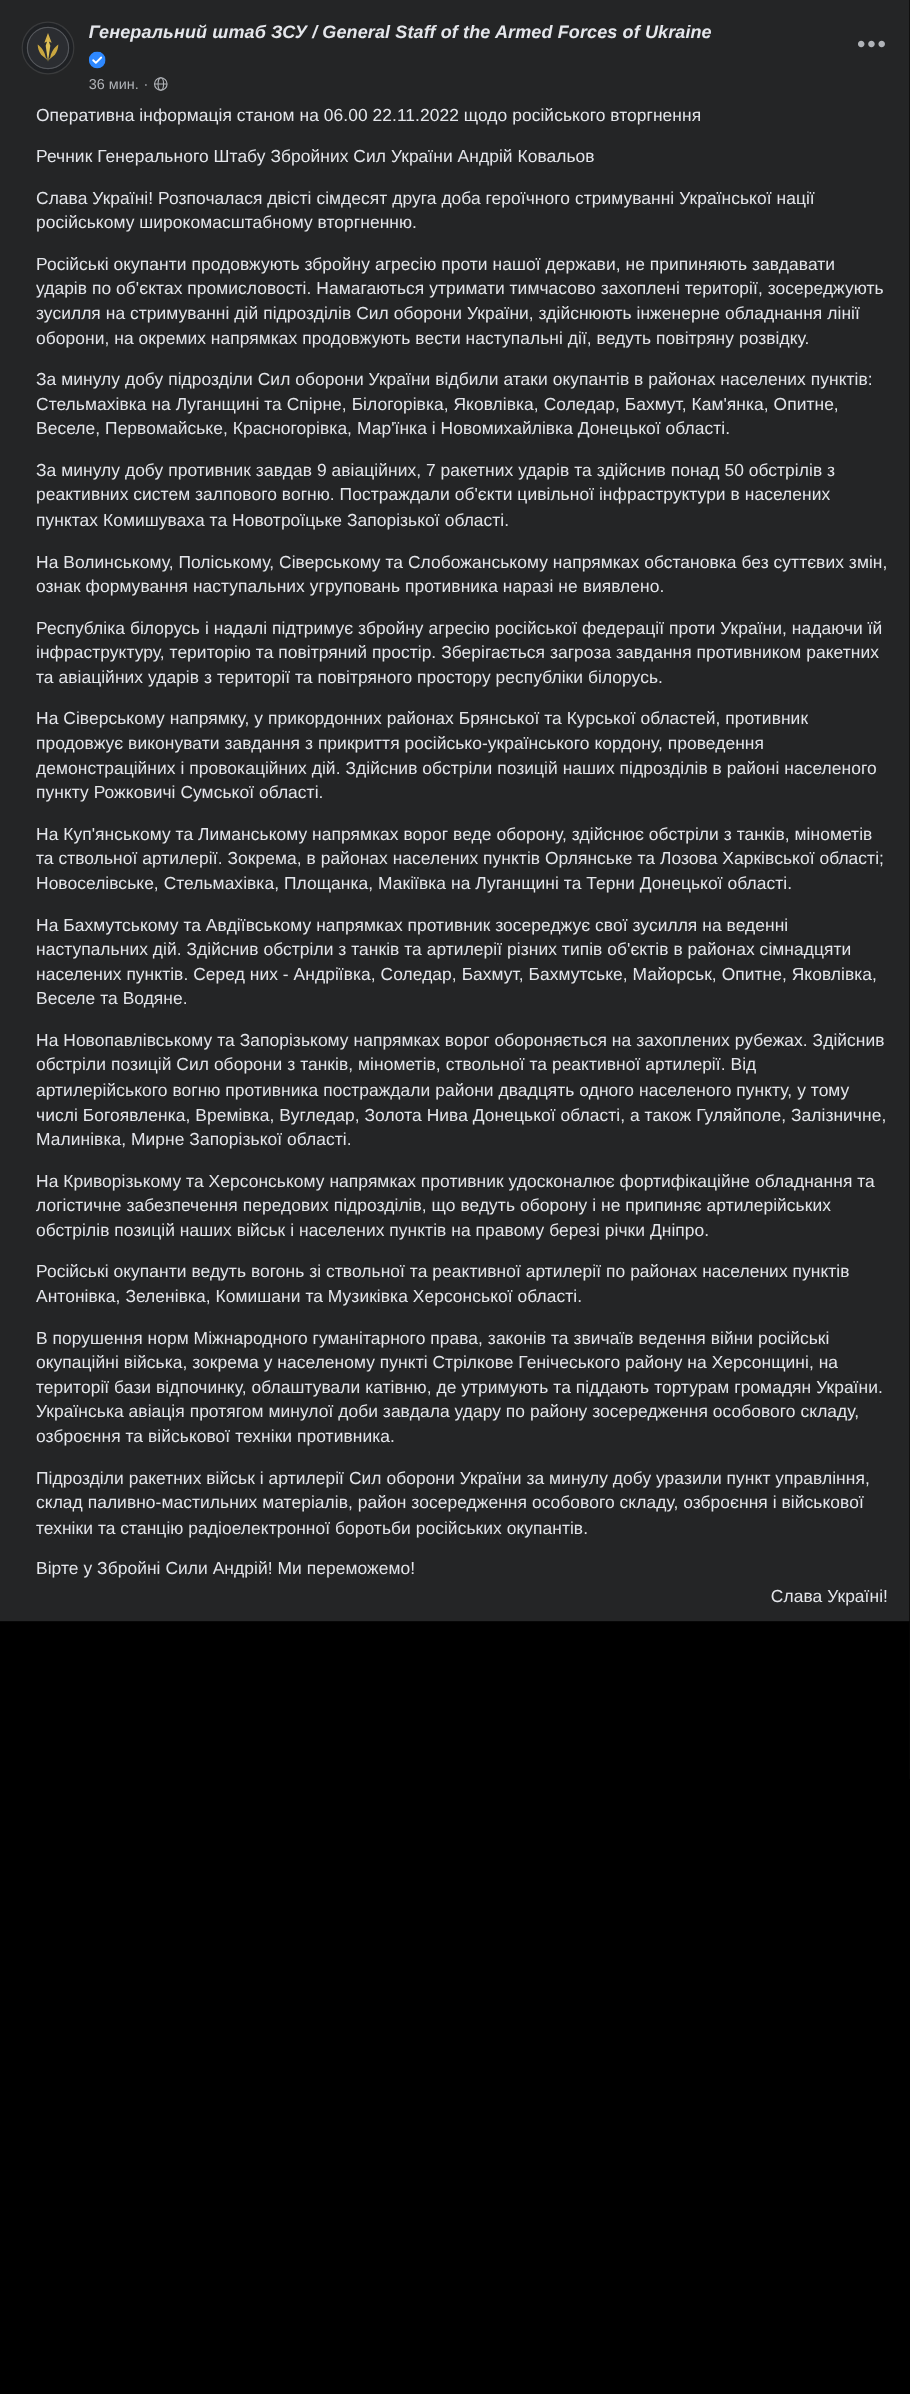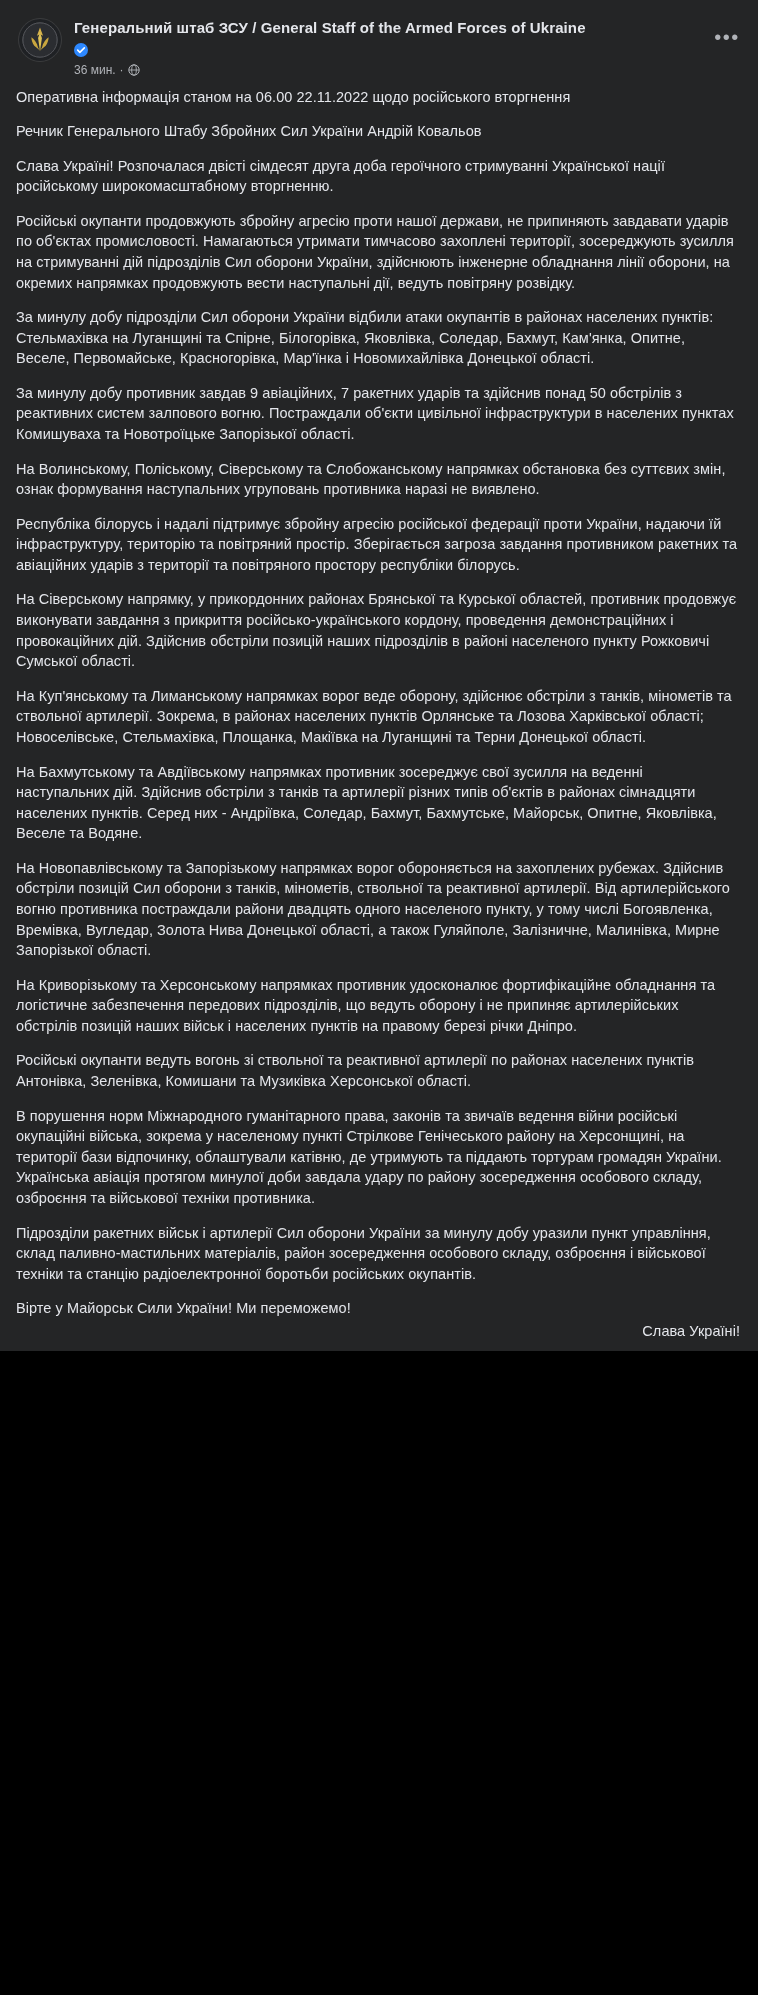--- a/index.html
+++ b/index.html
@@ -45,20 +45,21 @@
     flex: 1 1 auto;
     min-width: 0;
     padding-right: 40px;
   }
   .page-name {
     font-size: 15px;
     font-weight: bold;
     color: #e4e6eb;
     line-height: 1.3;
     letter-spacing: .1px;
+    font-style: italic;
   }
   .meta-row {
     display: flex;
     align-items: center;
     margin-top: 5px;
     gap: 5px;
   }
   .verified {
     width: 14px;
     height: 14px;
@@ -91,21 +92,21 @@
     align-items: center;
     justify-content: center;
     cursor: pointer;
     color: #b0b3b8;
     font-size: 20px;
     letter-spacing: 1.5px;
     line-height: 1;
     user-select: none;
   }
   .post-body {
-    padding: 10px 18px 0 16px;
+    padding: 10px 18px 0 30px;
   }
   .para {
     font-size: 14.5px;
     line-height: 1.42;
     color: #e4e6eb;
     margin: 0 0 14px 0;
     letter-spacing: .05px;
     word-wrap: break-word;
   }
   .para:last-child { margin-bottom: 0; text-align: right; }
@@ -164,17 +165,17 @@
     <p class="para">На Волинському, Поліському, Сіверському та Слобожанському напрямках обстановка без суттєвих змін, ознак формування наступальних угруповань противника наразі не виявлено.</p>
     <p class="para">Республіка білорусь і надалі підтримує збройну агресію російської федерації проти України, надаючи їй інфраструктуру, територію та повітряний простір. Зберігається загроза завдання противником ракетних та авіаційних ударів з території та повітряного простору республіки білорусь.</p>
     <p class="para">На Сіверському напрямку, у прикордонних районах Брянської та Курської областей, противник продовжує виконувати завдання з прикриття російсько-українського кордону, проведення демонстраційних і провокаційних дій. Здійснив обстріли позицій наших підрозділів в районі населеного пункту Рожковичі Сумської області.</p>
     <p class="para">На Куп'янському та Лиманському напрямках ворог веде оборону, здійснює обстріли з танків, мінометів та ствольної артилерії. Зокрема, в районах населених пунктів Орлянське та Лозова Харківської області; Новоселівське, Стельмахівка, Площанка, Макіївка на Луганщині та Терни Донецької області.</p>
     <p class="para">На Бахмутському та Авдіївському напрямках противник зосереджує свої зусилля на веденні наступальних дій. Здійснив обстріли з танків та артилерії різних типів об'єктів в районах сімнадцяти населених пунктів. Серед них - Андріївка, Соледар, Бахмут, Бахмутське, Майорськ, Опитне, Яковлівка, Веселе та Водяне.</p>
     <p class="para">На Новопавлівському та Запорізькому напрямках ворог обороняється на захоплених рубежах. Здійснив обстріли позицій Сил оборони з танків, мінометів, ствольної та реактивної артилерії. Від артилерійського вогню противника постраждали райони двадцять одного населеного пункту, у тому числі Богоявленка, Времівка, Вугледар, Золота Нива Донецької області, а також Гуляйполе, Залізничне, Малинівка, Мирне Запорізької області.</p>
     <p class="para">На Криворізькому та Херсонському напрямках противник удосконалює фортифікаційне обладнання та логістичне забезпечення передових підрозділів, що ведуть оборону і не припиняє артилерійських обстрілів позицій наших військ і населених пунктів на правому березі річки Дніпро.</p>
     <p class="para">Російські окупанти ведуть вогонь зі ствольної та реактивної артилерії по районах населених пунктів Антонівка, Зеленівка, Комишани та Музиківка Херсонської області.</p>
     <p class="para">В порушення норм Міжнародного гуманітарного права, законів та звичаїв ведення війни російські окупаційні війська, зокрема у населеному пункті Стрілкове Генічеського району на Херсонщині, на території бази відпочинку, облаштували катівню, де утримують та піддають тортурам громадян України. Українська авіація протягом минулої доби завдала удару по району зосередження особового складу, озброєння та військової техніки противника.</p>
     <p class="para">Підрозділи ракетних військ і артилерії Сил оборони України за минулу добу уразили пункт управління, склад паливно-мастильних матеріалів, район зосередження особового складу, озброєння і військової техніки та станцію радіоелектронної боротьби російських окупантів.</p>
-    <p class="para tight">Вірте у Майорськ Сили України! Ми переможемо!</p>
+    <p class="para tight">Вірте у Збройні Сили Андрій! Ми переможемо!</p>
     <p class="para">Слава Україні!</p>
   </div>
 
 </div>
 
 </body></html>

